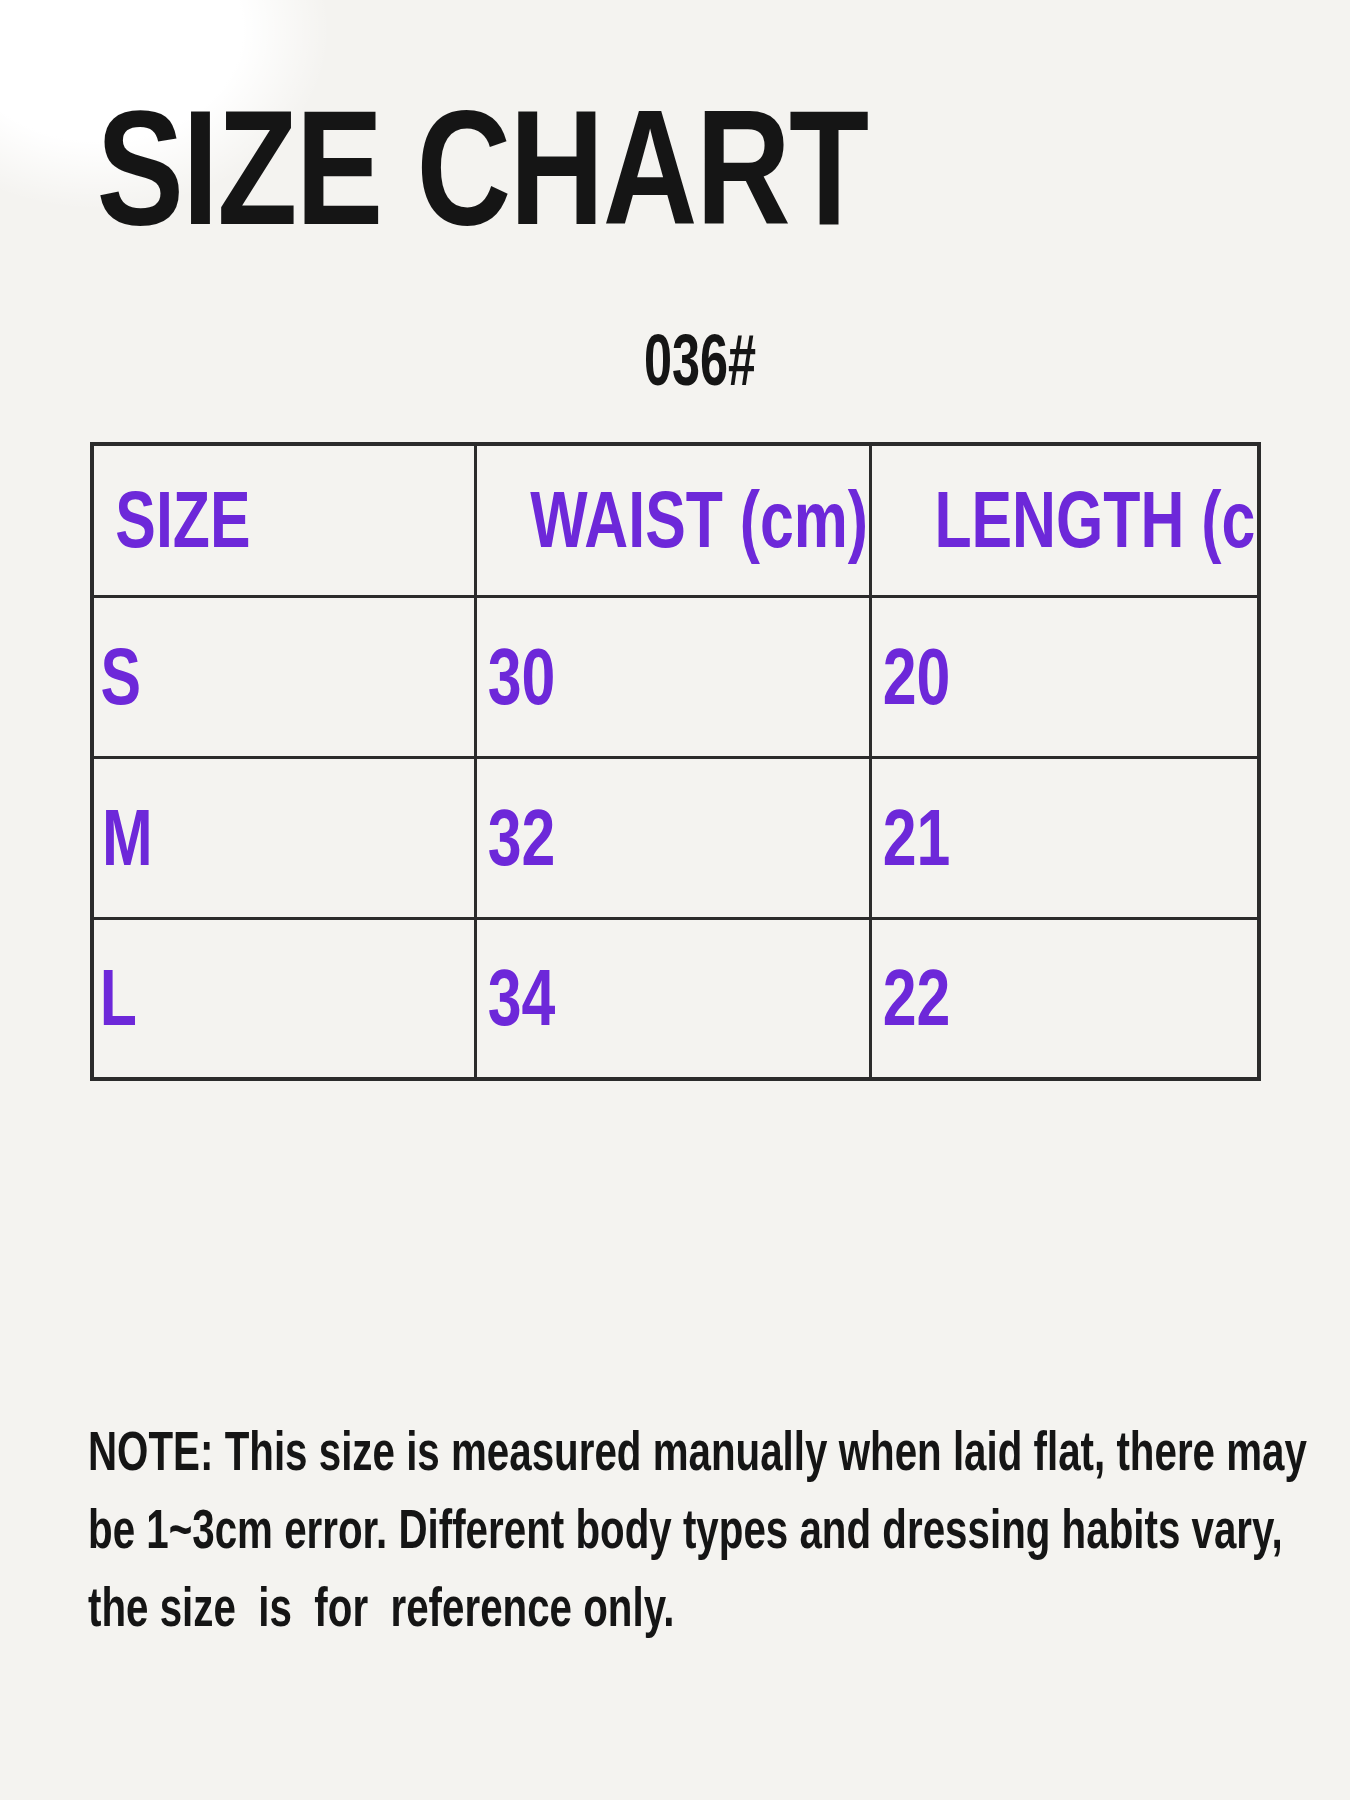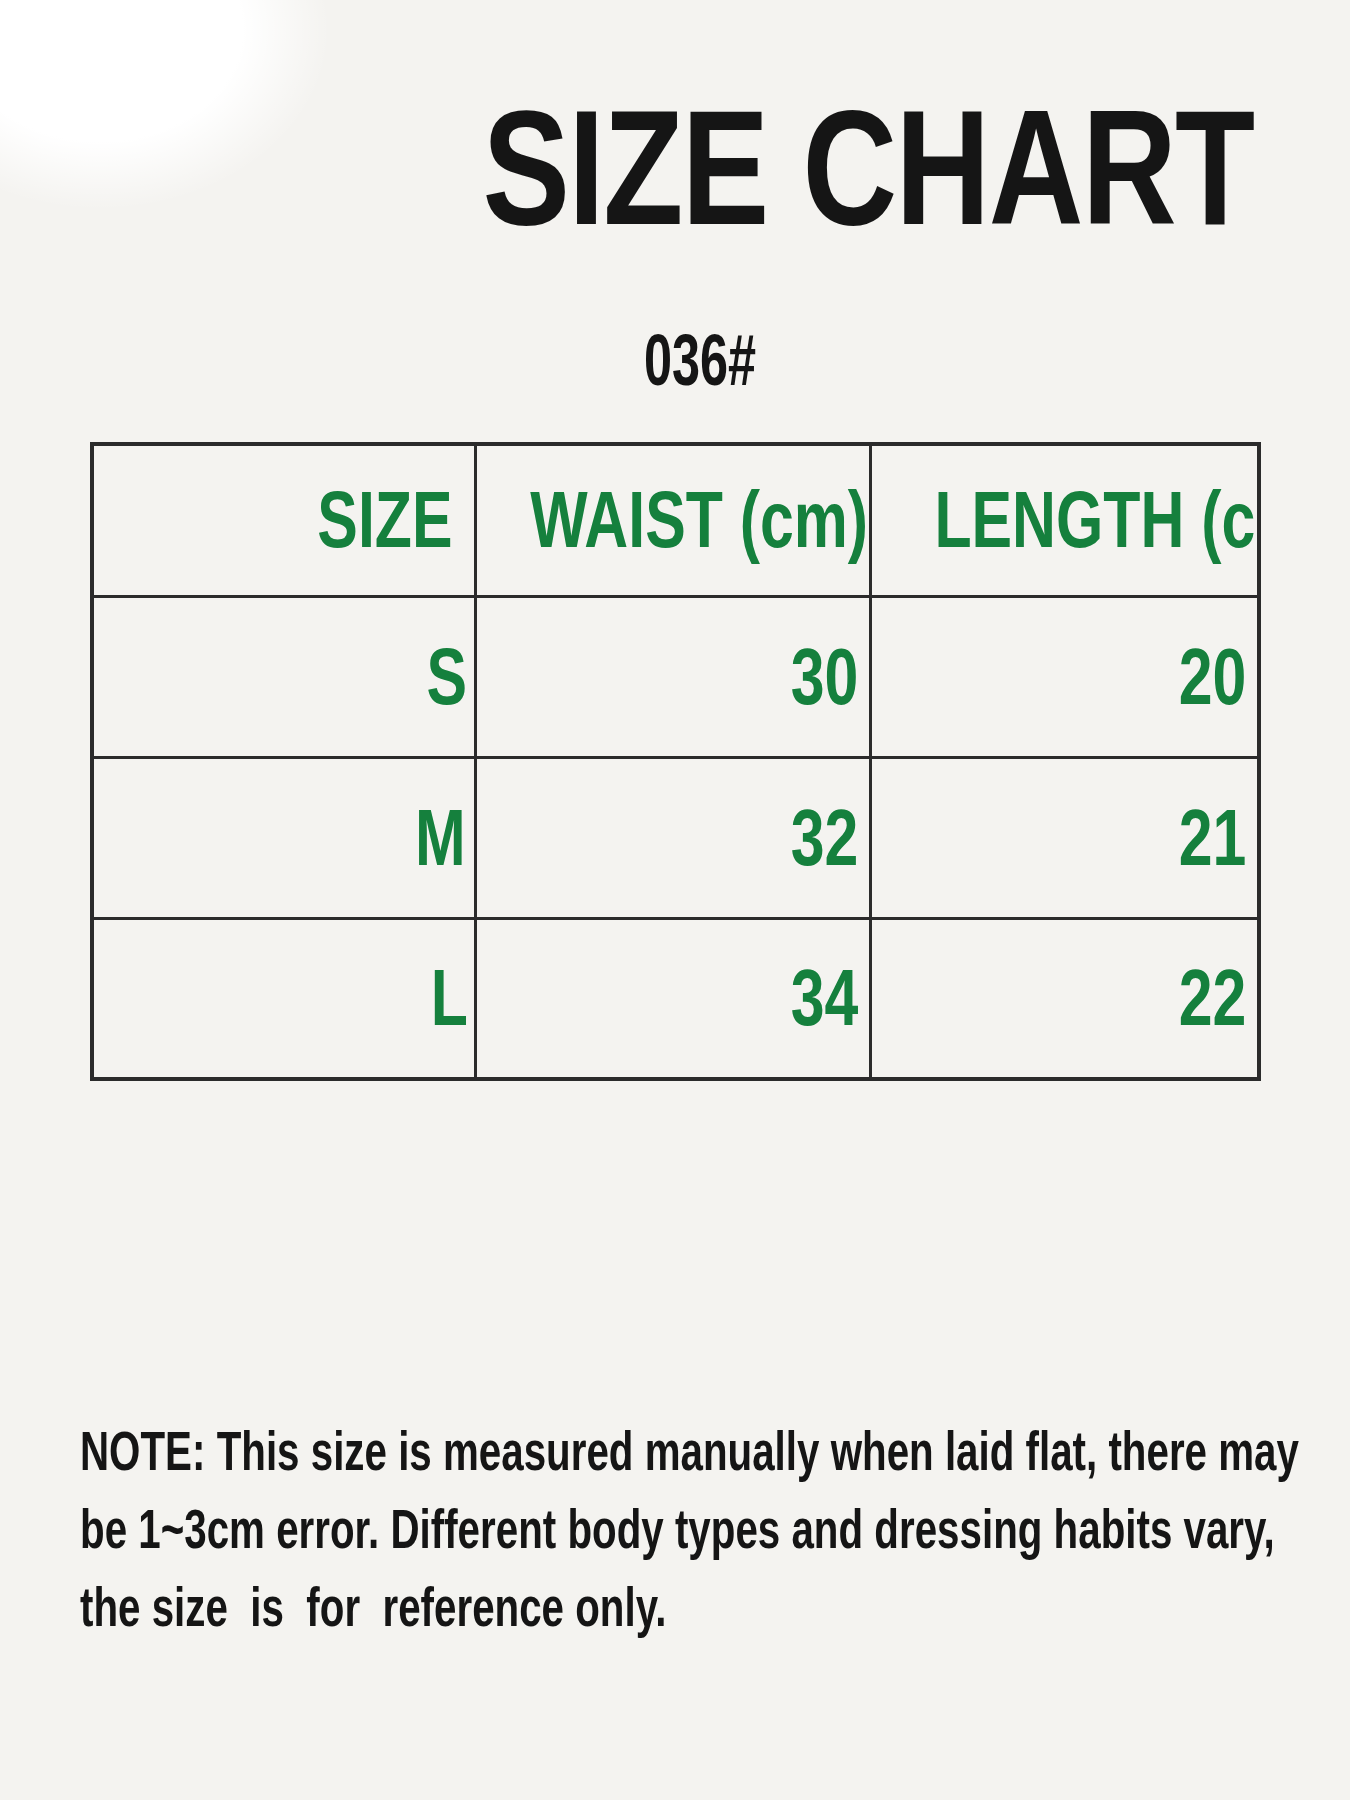--- a/index.html
+++ b/index.html
@@ -28,21 +28,21 @@
     width: 460px;
     height: 360px;
     background: radial-gradient(closest-side, #ffffff 62%, rgba(255,255,255,0) 100%);
     pointer-events: none;
   }
   .title {
     position: absolute;
     top: 86px;
     left: 0;
     width: 100%;
-    text-align: right;
+    text-align: left;
     font-size: 164px;
     line-height: 1;
     letter-spacing: -2px;
     white-space: nowrap;
   }
   .title .cond {
     display: inline-block;
     transform: scaleX(0.80);
     transform-origin: center;
   }
@@ -67,39 +67,39 @@
     left: 90px;
     top: 442px;
     width: 1167px;
     border-collapse: collapse;
     table-layout: fixed;
     border: 4px solid #2b2b2b;
   }
   table.size-table th,
   table.size-table td {
     border: 3px solid #2b2b2b;
-    text-align: right;
+    text-align: left;
     vertical-align: middle;
     padding: 0;
     font-weight: 700;
     font-size: 80px;
-    color: #15803d;
+    color: #6d28d9;
     overflow: hidden;
     white-space: nowrap;
   }
   table.size-table thead tr { height: 152px; }
   table.size-table tbody tr { height: 161px; }
   .cellt {
     display: inline-block;
     transform: scaleX(0.76);
     transform-origin: center;
   }
   .note {
     position: absolute;
-    left: 80px;
+    left: 88px;
     top: 1412px;
     width: 1200px;
   }
   .note-line {
     font-size: 56px;
     line-height: 78px;
     font-weight: 700;
     white-space: pre;
     transform: scaleX(0.72);
     transform-origin: left center;

